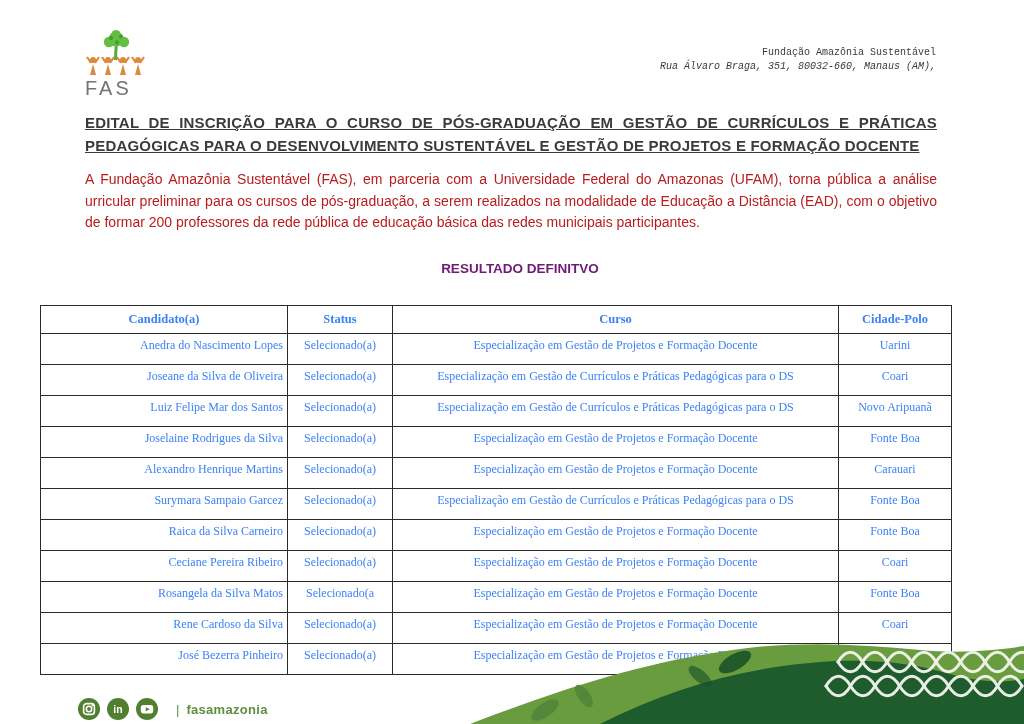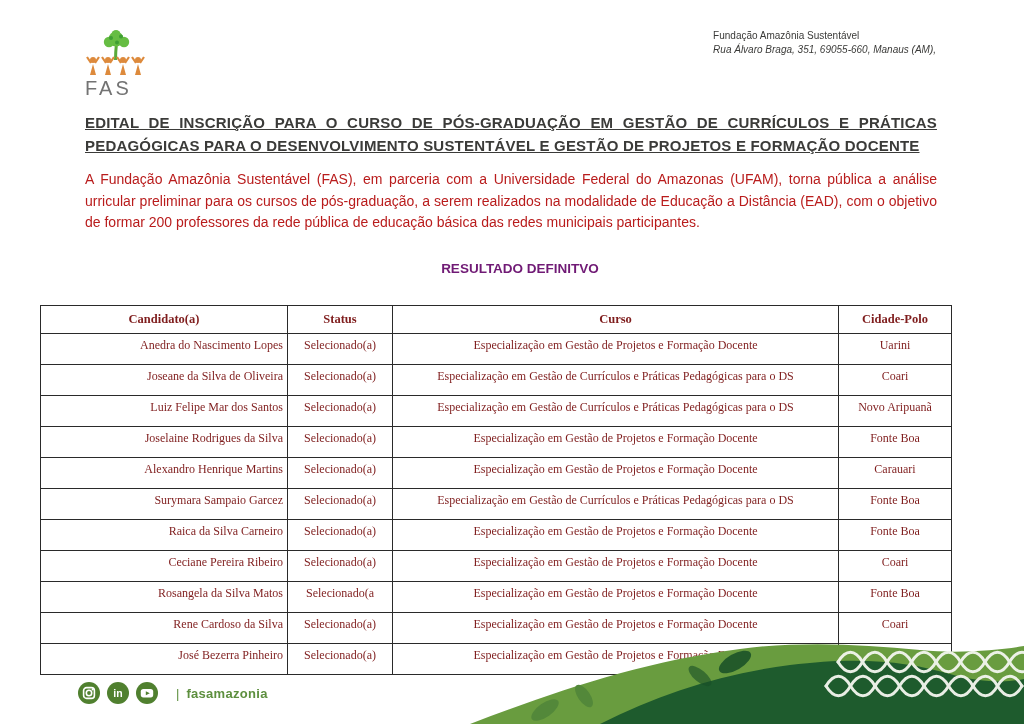--- a/index.html
+++ b/index.html
@@ -10,22 +10,22 @@
   }
 
   
   .logo { position:absolute; left:84px; top:30px; width:76px; }
   .logo svg { display:block; }
   .logo-text {
     font-size:20px; line-height:1; margin-top:2px; margin-left:1px;
     color:#737373; letter-spacing:3px; font-weight:500;
   }
   .org-address {
-    position:absolute; top:29px; right:88px; text-align:left;
-    font-size:10px; line-height:1.4; color:#3a3a38;
+    position:absolute; top:46px; right:88px; text-align:right;
+    font-size:10px; line-height:1.4; color:#3a3a38;font-family:Liberation Mono, monospace;
   }
   .addr-italic { font-style:italic; font-weight:500; }
 
   
   .doc-title {
     position:absolute; left:85px; top:112px; width:852px;
     font-size:15px; font-weight:700; line-height:1.5;
     text-align:justify; color:#3b3b39; letter-spacing:0.2px;text-decoration:underline;
   }
   .doc-intro {
@@ -34,36 +34,36 @@
   }
   .section-heading {
     position:absolute; left:0; top:261px; width:100%;
     text-align:center; font-size:13.5px; font-weight:700; color:#701a75;padding-left:8px;
   }
 
   
   .results-table {
     position:absolute; left:40px; top:305px; width:911px;
     border-collapse:collapse; table-layout:fixed;
-    font-family:"Liberation Serif", serif; color:#7f1d1d;
+    font-family:"Liberation Serif", serif; color:#3b82f6;
   }
   .results-table th, .results-table td { border:1px solid #2a2a2a; overflow:hidden; }
   .results-table th {
     font-size:12.5px; font-weight:700; text-align:center; padding:6px 3px;
   }
   .results-table td {
     font-size:12px; padding:4px 4px 11px 4px; vertical-align:top;
     text-align:center; white-space:nowrap;
   }
   .results-table td.cell-name { text-align:right; }
 
   
   .footer-art { position:absolute; left:0; bottom:0; width:1024px; height:92px; }
   .social-bar {
-    position:absolute; left:78px; bottom:20px;
+    position:absolute; left:78px; bottom:4px;
     display:flex; align-items:center; gap:7px;
   }
   .social-bar svg { display:block; }
   .handle-wrap { margin-left:11px; font-size:13px; color:#5d8f3e; display:flex; gap:7px; align-items:center;}
   .handle-sep { font-weight:400; }
   .handle { font-weight:700; letter-spacing:0.3px; }
 </style>
 </head>
 <body>
 
@@ -104,21 +104,21 @@
           <path d="M51,45 L54,34 L57,45 Z" stroke="none"></path>
           <path d="M48,27 L52,33 M60,27 L56,33" stroke-width="2.2" fill="none"></path>
         </g>
       </g>
     </svg>
     <div class="logo-text">FAS</div>
   </div>
 
   <div class="org-address">
     <div>Fundação Amazônia Sustentável</div>
-    <div class="addr-italic">Rua Álvaro Braga, 351, 69055-660, Manaus (AM),</div>
+    <div class="addr-italic">Rua Álvaro Braga, 351, 80032-660, Manaus (AM),</div>
   </div>
 
   <div class="doc-title">EDITAL DE INSCRIÇÃO PARA O CURSO DE PÓS-GRADUAÇÃO EM GESTÃO DE CURRÍCULOS E PRÁTICAS PEDAGÓGICAS PARA O DESENVOLVIMENTO SUSTENTÁVEL E GESTÃO DE PROJETOS E FORMAÇÃO DOCENTE</div>
   <div class="doc-intro">A Fundação Amazônia Sustentável (FAS), em parceria com a Universidade Federal do Amazonas (UFAM), torna pública a análise urricular preliminar para os cursos de pós-graduação, a serem realizados na modalidade de Educação a Distância (EAD), com o objetivo de formar 200 professores da rede pública de educação básica das redes municipais participantes.</div>
 
   <div class="section-heading">RESULTADO DEFINITVO</div>
 
   <table class="results-table">
     <colgroup>
       <col style="width:247px">

